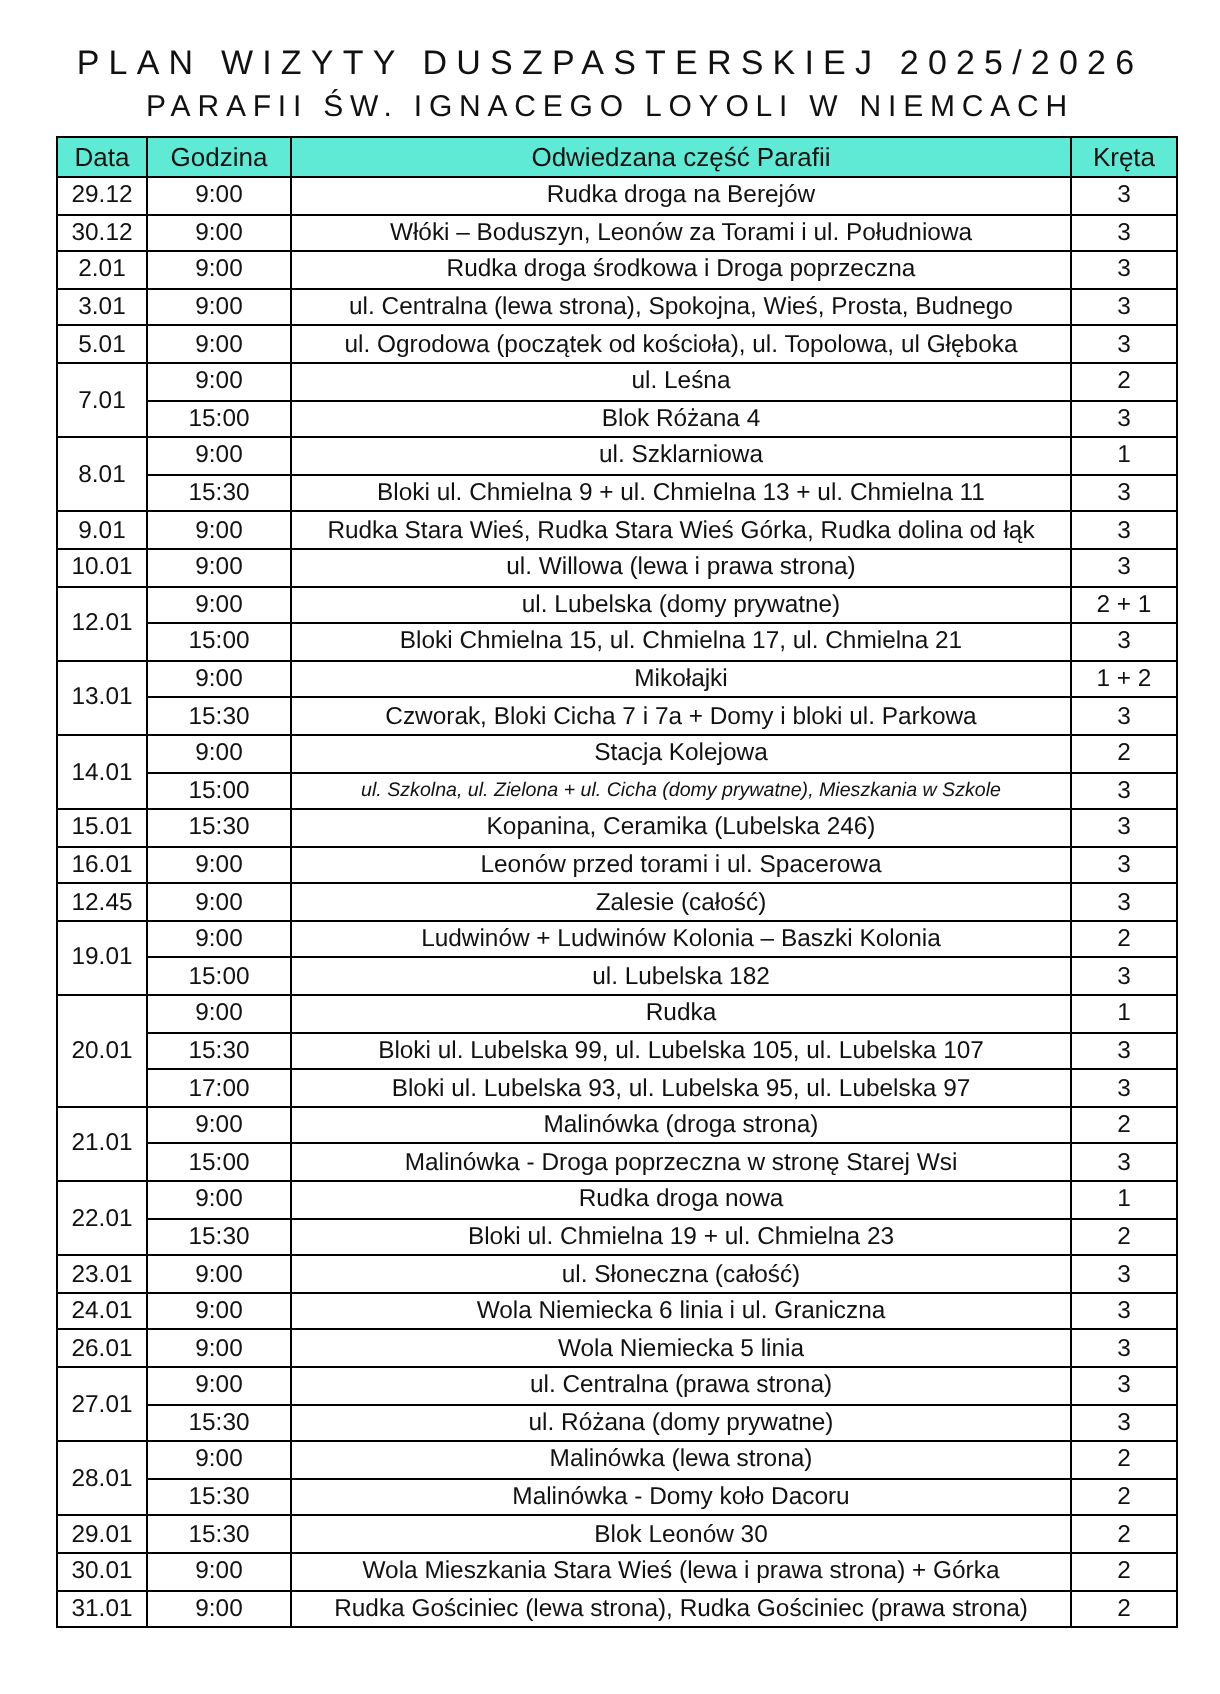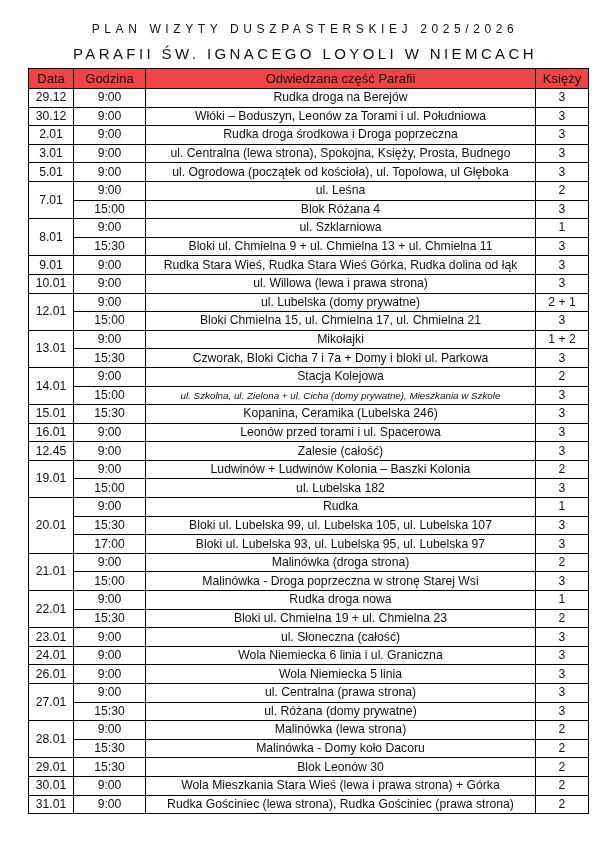--- a/index.html
+++ b/index.html
@@ -1,25 +1,25 @@
 <!DOCTYPE html>
 <html><head>
 <meta charset="utf-8">
 <style>
   html, body { margin: 0; padding: 0; background: #ffffff; }
   body { width: 610px; height: 847px; position: relative; font-family: "Liberation Sans", "DejaVu Sans", sans-serif; color: #111; overflow: hidden; }
-  .title1 { position: absolute; top: 22px; left: 0; width: 610px; text-align: center; font-size: 12px; letter-spacing: 4.6px; color: #111; }
+  .title1 { position: absolute; top: 22px; left: 0; width: 610px; text-align: center; font-size: 17px; letter-spacing: 4.6px; color: #111; }
   .title2 { position: absolute; top: 45px; left: 0; width: 610px; text-align: center; font-size: 15px; letter-spacing: 3.4px; color: #111; }
   table.schedule { position: absolute; top: 68px; left: 28px; border-collapse: collapse; table-layout: fixed; width: 560px; }
   table.schedule col.c-date { width: 45px; }
   table.schedule col.c-time { width: 72px; }
   table.schedule col.c-place { width: 390px; }
   table.schedule col.c-priests { width: 53px; }
   table.schedule th, table.schedule td { border: 1px solid #000; padding: 0; height: 17.6px; font-size: 12.2px; line-height: 17px; white-space: nowrap; overflow: hidden; }
-  table.schedule th { background: #ef4444; font-weight: normal; font-size: 13px; height: 19px; text-align: center; }
+  table.schedule th { background: #5eead4; font-weight: normal; font-size: 13px; height: 19px; text-align: center; }
   td.date, td.time, td.priests { text-align: center; }
   td.place { text-align: center; padding-left: 4px; }
   td.place.small { font-size: 9.8px; font-style: italic; }
 </style>
 </head>
 <body>
 
 <div class="title1">PLAN WIZYTY DUSZPASTERSKIEJ 2025/2026</div>
 <div class="title2">PARAFII ŚW. IGNACEGO LOYOLI W NIEMCACH</div>
 
@@ -28,21 +28,21 @@
     <col class="c-date">
       <col class="c-time">
       <col class="c-place">
       <col class="c-priests">
   </colgroup>
   <thead>
     <tr>
       <th>Data</th>
       <th>Godzina</th>
       <th>Odwiedzana część Parafii</th>
-      <th>Księży</th>
+      <th>Kręta</th>
     </tr>
   </thead>
   <tbody id="schedule-body">
       <tr>
         <td class="date" rowspan="1">29.12</td>
         <td class="time">9:00</td>
         <td class="place">Rudka droga na Berejów</td>
         <td class="priests">3</td>
       </tr>
       <tr>
@@ -53,21 +53,21 @@
       </tr>
       <tr>
         <td class="date" rowspan="1">2.01</td>
         <td class="time">9:00</td>
         <td class="place">Rudka droga środkowa i Droga poprzeczna</td>
         <td class="priests">3</td>
       </tr>
       <tr>
         <td class="date" rowspan="1">3.01</td>
         <td class="time">9:00</td>
-        <td class="place">ul. Centralna (lewa strona), Spokojna, Księży, Prosta, Budnego</td>
+        <td class="place">ul. Centralna (lewa strona), Spokojna, Wieś, Prosta, Budnego</td>
         <td class="priests">3</td>
       </tr>
       <tr>
         <td class="date" rowspan="1">5.01</td>
         <td class="time">9:00</td>
         <td class="place">ul. Ogrodowa (początek od kościoła), ul. Topolowa, ul Głęboka</td>
         <td class="priests">3</td>
       </tr>
       <tr>
         <td class="date" rowspan="2">7.01</td>

